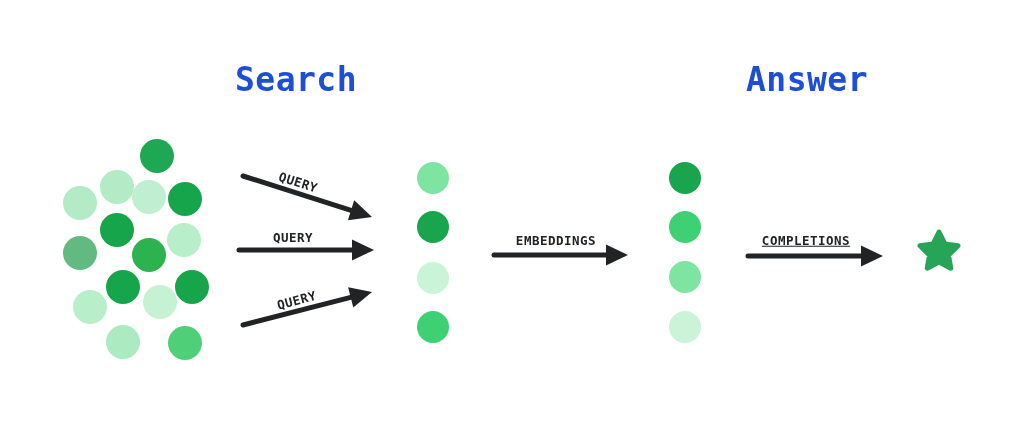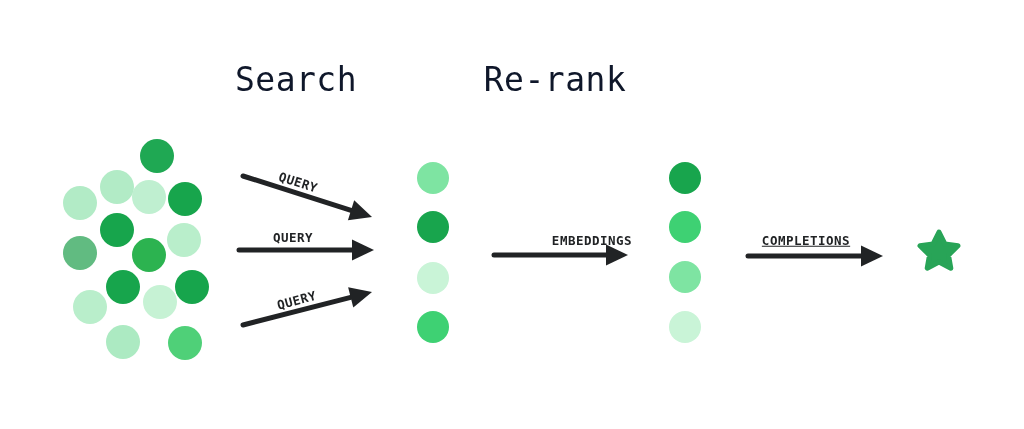--- a/index.html
+++ b/index.html
@@ -9,22 +9,22 @@
     height:429px;
     background:#ffffff;
     overflow:hidden;
     font-family:"DejaVu Sans Mono","Liberation Mono",monospace;
   }
   #diagram-svg{position:absolute;left:0;top:0;}
   .stage-header{
     position:absolute;
     transform:translate(-50%,-50%);
     font-size:33px;
-    font-weight:400;
-    color:#0f172a;
+    font-weight:700;
+    color:#1d4ed8;
     letter-spacing:0.5px;
     white-space:nowrap;
     line-height:1;
   }
   .arrow-label{
     position:absolute;
     font-size:12.5px;
     font-weight:700;
     color:#212325;
     letter-spacing:0.5px;
@@ -68,21 +68,21 @@
       <line x1="243" y1="325" x2="350.68634050149353" y2="297.4523314996179" stroke="#212325" stroke-width="5" stroke-linecap="round"></line>
       <polygon points="372,292 353.3,307.6 348.1,287.3" fill="#212325"></polygon>
       <line x1="494" y1="255" x2="606" y2="255" stroke="#212325" stroke-width="5" stroke-linecap="round"></line>
       <polygon points="628,255 606.0,265.5 606.0,244.5" fill="#212325"></polygon>
       <line x1="748" y1="256" x2="861" y2="256" stroke="#212325" stroke-width="5" stroke-linecap="round"></line>
       <polygon points="883,256 861.0,266.5 861.0,245.5" fill="#212325"></polygon>
       <polygon points="939.0,232.0 944.9,243.9 958.0,245.8 948.5,255.1 950.8,268.2 939.0,262.0 927.2,268.2 929.5,255.1 920.0,245.8 933.1,243.9" fill="#28a457" stroke="#28a457" stroke-width="5" stroke-linejoin="round"></polygon>
     </svg>
 
   <div class="stage-header" id="header-0" style="left: 296px; top: 79px;">Search</div>
-  <div class="stage-header" id="header-1" style="left: 555px; top: 79px;">Re-rank</div>
+  <div class="stage-header" id="header-2" style="left: 807px; top: 79px;">Answer</div>
 
   <div class="arrow-label" id="arrow-label-0" style="left: 298px; top: 183px; transform: translate(-50%, -50%) rotate(17.5deg);">QUERY</div>
   <div class="arrow-label" id="arrow-label-1" style="left: 293px; top: 238px; transform: translate(-50%, -50%) rotate(0deg);">QUERY</div>
   <div class="arrow-label" id="arrow-label-2" style="left: 297px; top: 301px; transform: translate(-50%, -50%) rotate(-15deg);">QUERY</div>
-  <div class="arrow-label" id="arrow-label-3" style="left: 556px; top: 241px; transform: translate(-50%, -50%) rotate(0deg); margin-left: 36px;">EMBEDDINGS</div>
+  <div class="arrow-label" id="arrow-label-3" style="left: 556px; top: 241px; transform: translate(-50%, -50%) rotate(0deg);">EMBEDDINGS</div>
   <div class="arrow-label" id="arrow-label-4" style="left: 806px; top: 241px; transform: translate(-50%, -50%) rotate(0deg); text-decoration: underline;">COMPLETIONS</div>
 
 </div>
 
 </body></html>

